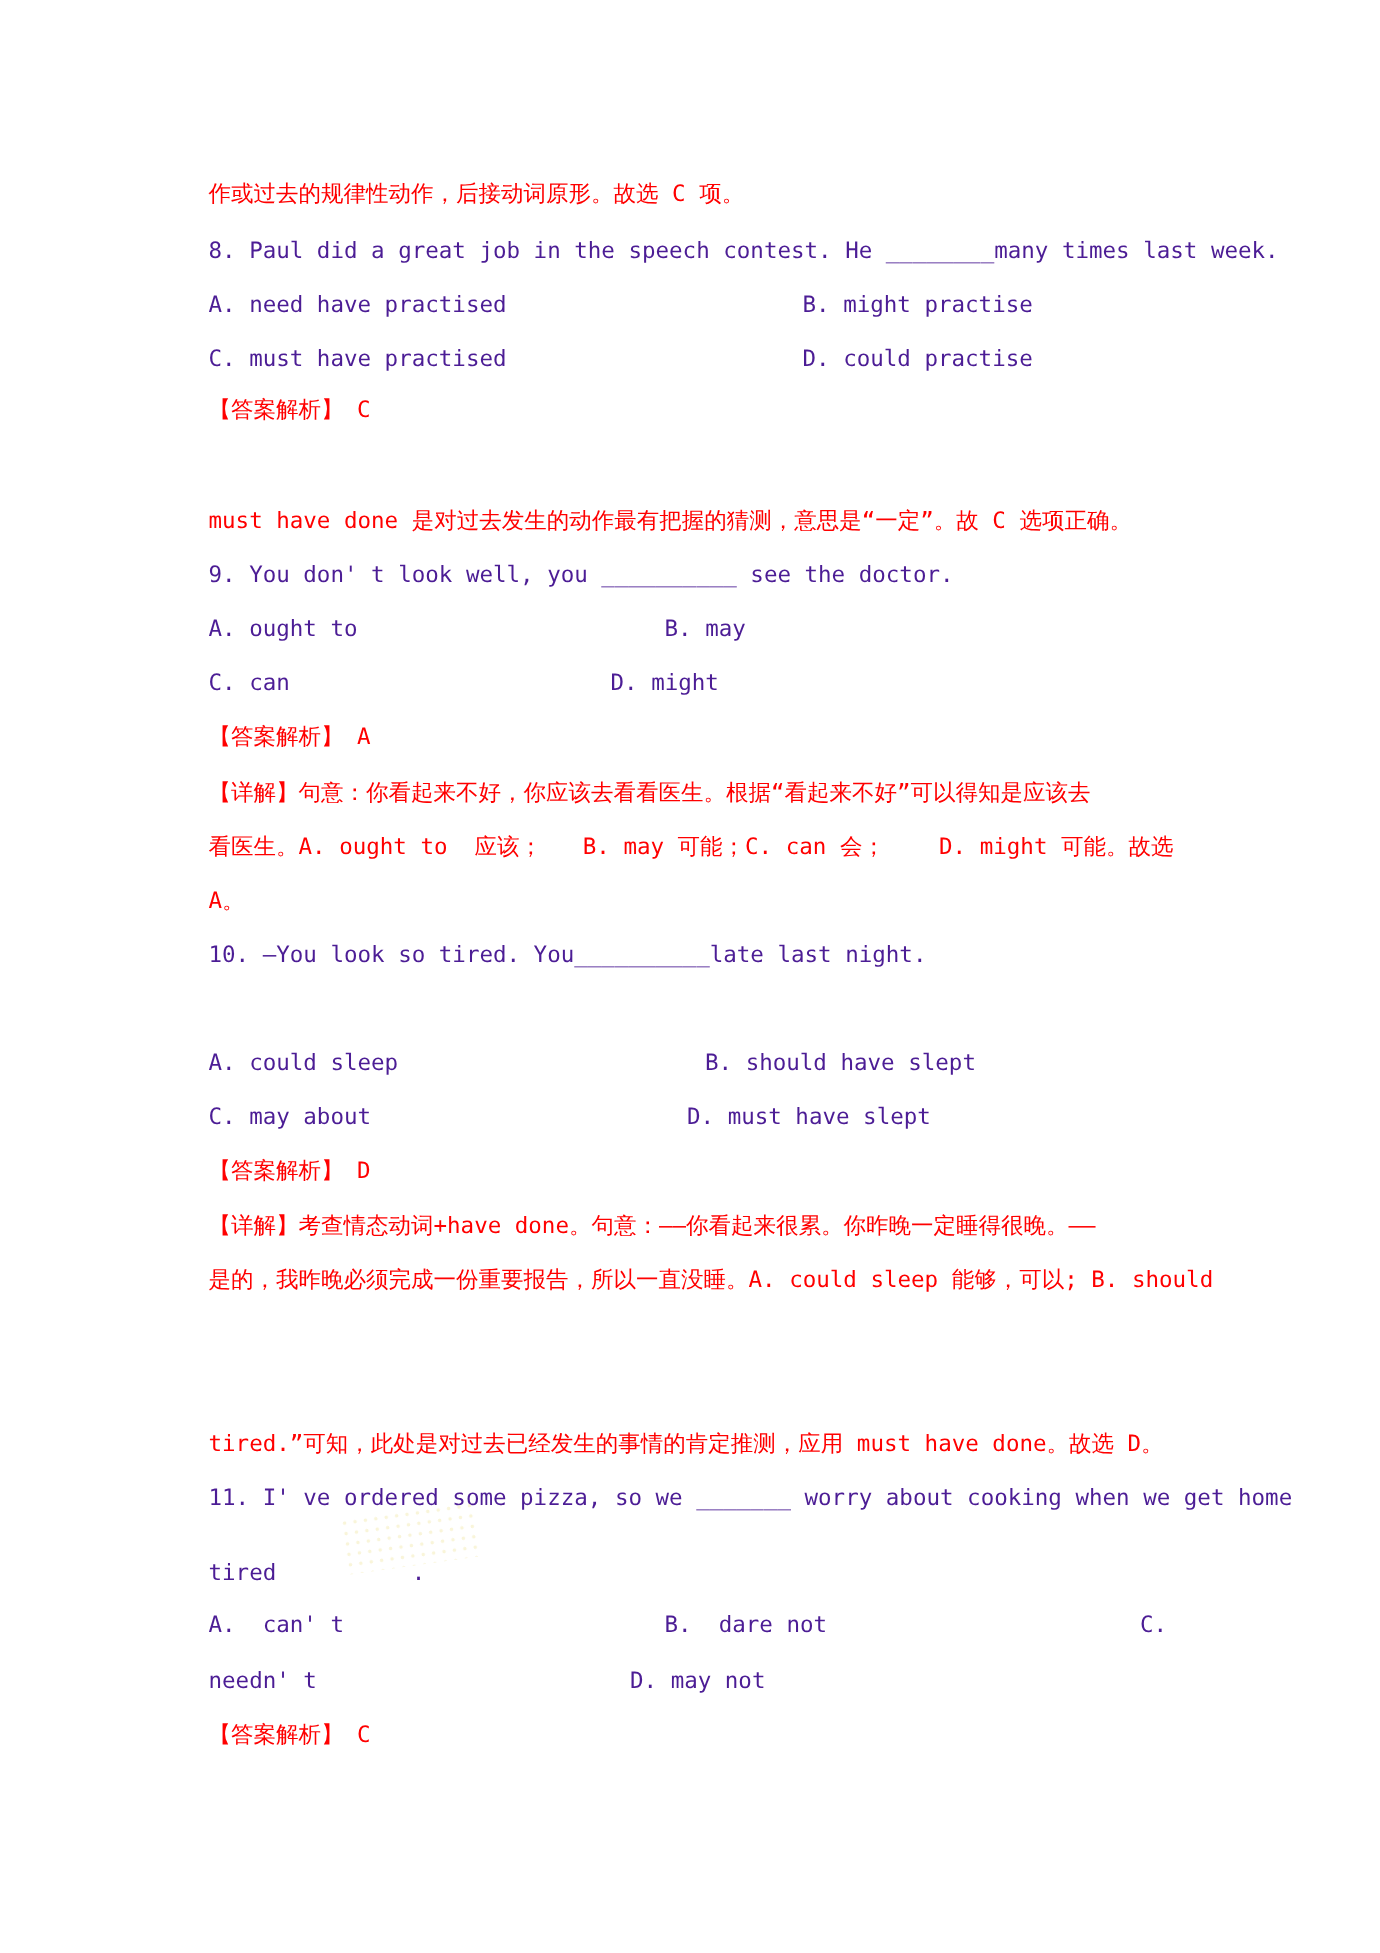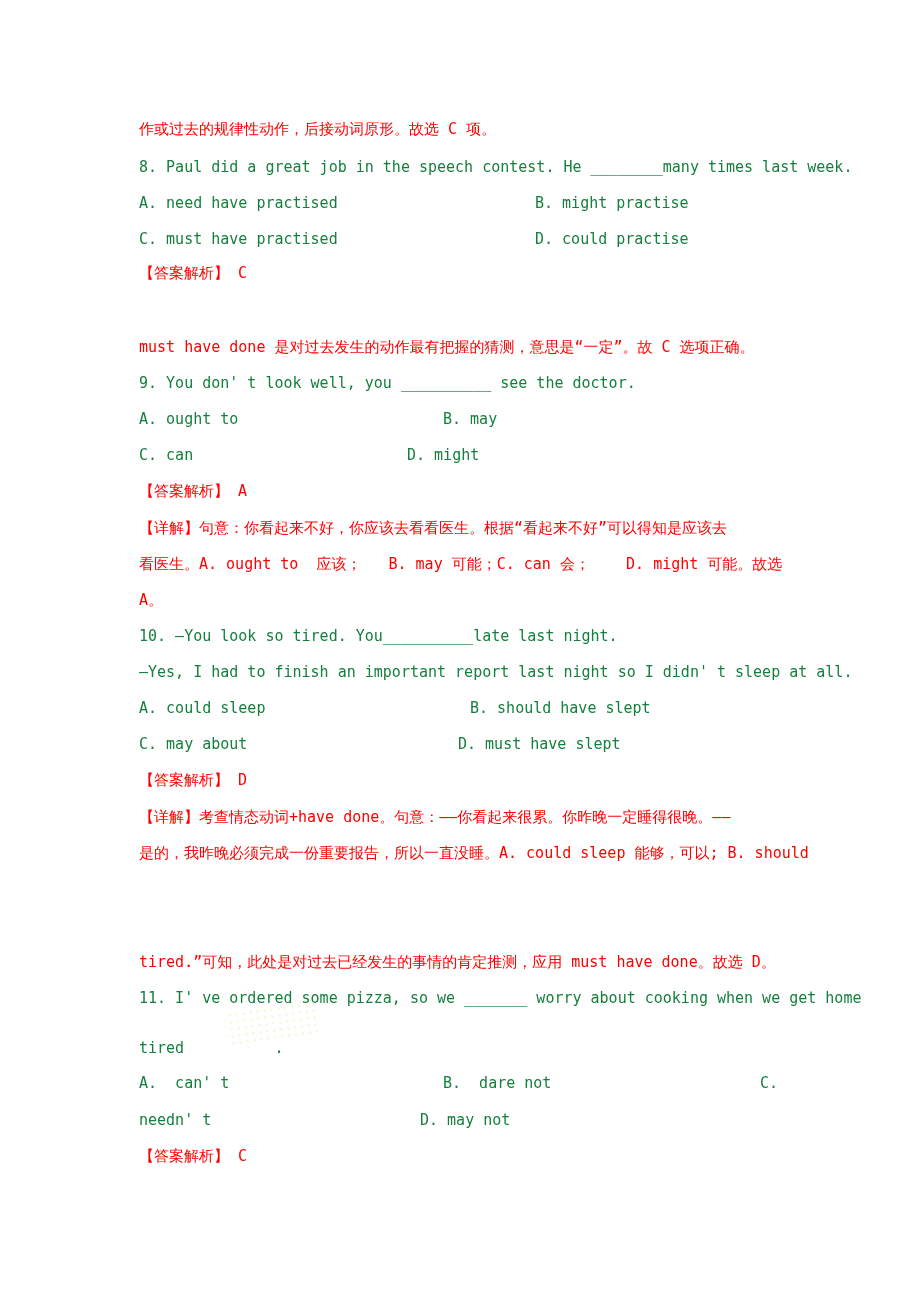--- a/index.html
+++ b/index.html
@@ -15,21 +15,21 @@
     font-family: "DejaVu Sans Mono", "Liberation Mono", monospace;
     overflow: hidden;
     padding-left: 13px;
   }
   .line {
     position: absolute;
     left: 139px;
     white-space: pre;
     font-size: 15px;
     line-height: 20px;
-    color: #15803d;
+    color: #4c1d95;
   }
   .red {
     color: #ff0000;
   }
   .watermark-dots {
     position: absolute;
     left: 228px;
     top: 1006px;
     width: 90px;
     height: 38px;
@@ -58,21 +58,20 @@
   <div class="line" style="top:409px">A. ought to</div>
   <div class="line" style="top:409px; left:443px">B. may</div>
   <div class="line" style="top:445px">C. can</div>
   <div class="line" style="top:445px; left:407px">D. might</div>
   <div class="line red" style="top:481px">【答案解析】 A</div>
   <div class="line red" style="top:518px">【详解】句意：你看起来不好，你应该去看看医生。根据“看起来不好”可以得知是应该去</div>
   <div class="line red" style="top:554px">看医生。A. ought to  应该；   B. may 可能；C. can 会；    D. might 可能。故选</div>
   <div class="line red" style="top:590px">A。</div>
 
   <div class="line" style="top:626px">10. —You look so tired. You__________late last night.</div>
-  <div class="line" style="top:662px">—Yes, I had to finish an important report last night so I didn' t sleep at all.</div>
   <div class="line" style="top:698px">A. could sleep</div>
   <div class="line" style="top:698px; left:470px">B. should have slept</div>
   <div class="line" style="top:734px">C. may about</div>
   <div class="line" style="top:734px; left:458px">D. must have slept</div>
   <div class="line red" style="top:770px">【答案解析】 D</div>
   <div class="line red" style="top:807px">【详解】考查情态动词+have done。句意：——你看起来很累。你昨晚一定睡得很晚。——</div>
   <div class="line red" style="top:843px">是的，我昨晚必须完成一份重要报告，所以一直没睡。A. could sleep 能够，可以; B. should</div>
   <div class="line red" style="top:952px">tired.”可知，此处是对过去已经发生的事情的肯定推测，应用 must have done。故选 D。</div>
 
   <div class="line" style="top:988px">11. I' ve ordered some pizza, so we _______ worry about cooking when we get home</div>

